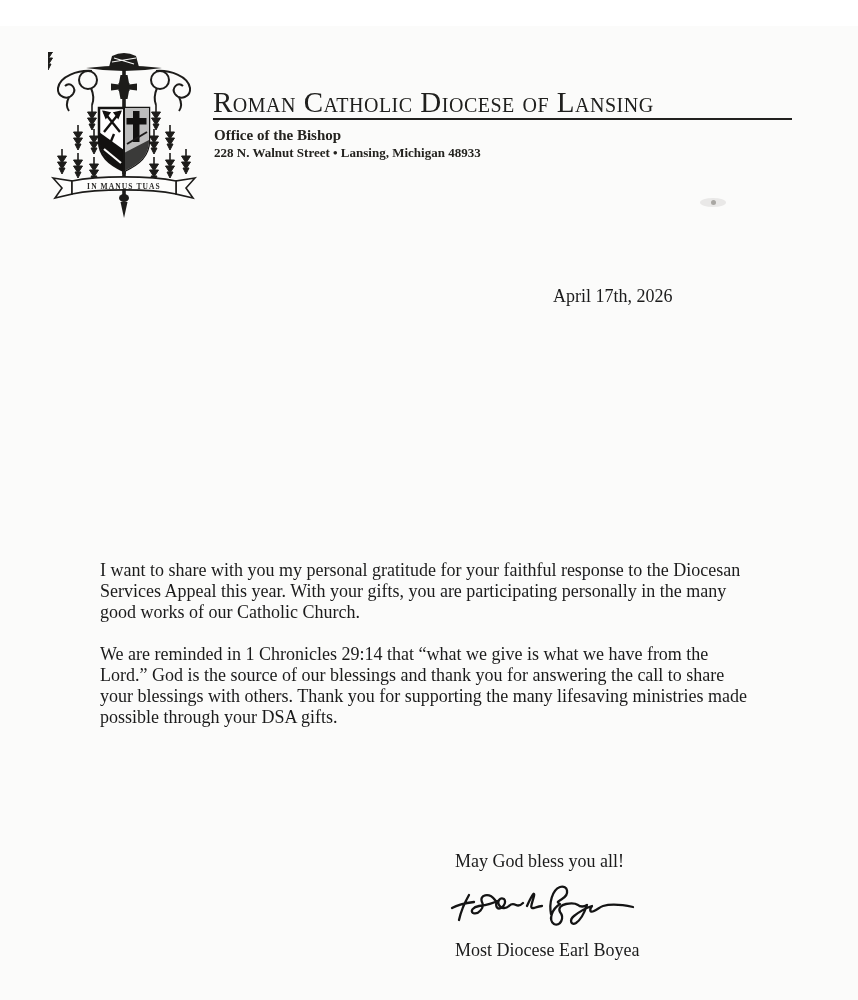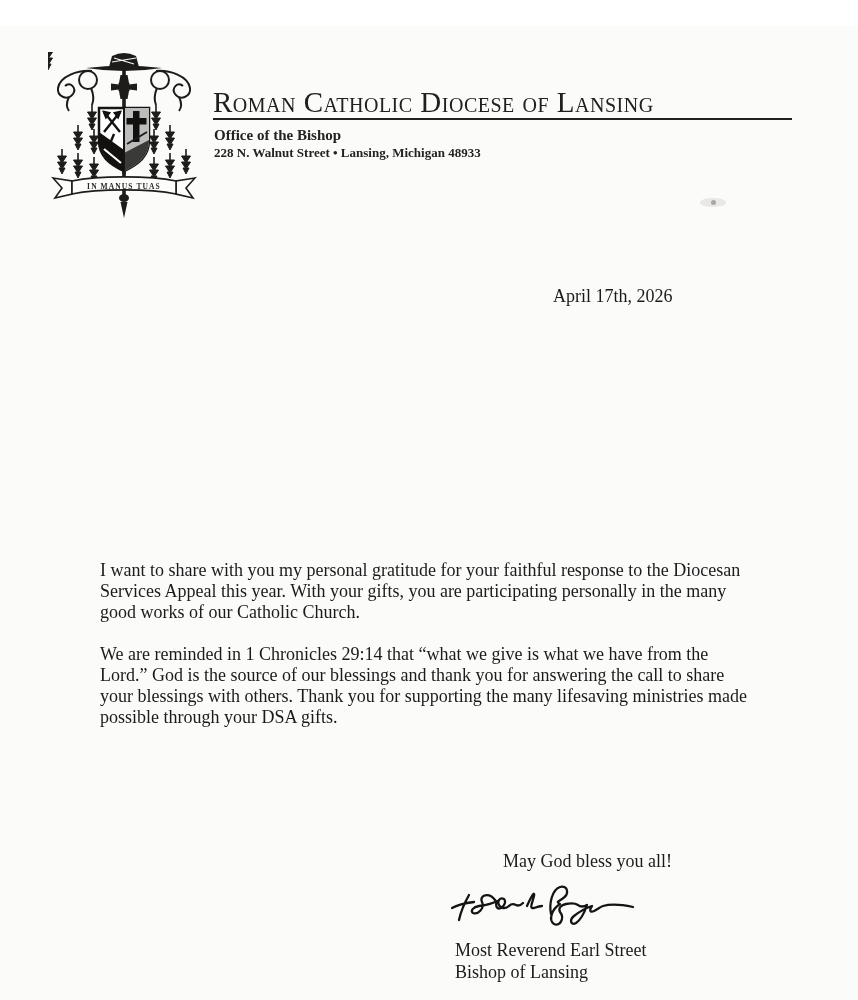--- a/index.html
+++ b/index.html
@@ -28,21 +28,21 @@
   .smudge i{position:absolute;left:11px;top:2px;width:5px;height:5px;background:#a9a7a3;border-radius:50%;}
   
   .body-text{font-size:18px;line-height:21px;}
   .date-line{left:553px;top:286px;}
   .recipient{left:101px;top:370px;line-height:21.5px;}
   .para{left:100px;width:668px;margin:0;}
   .p-salutation{top:497px;}
   .p-1{top:560px;}
   .p-2{top:644px;}
   .p-3{top:750px;}
-  .closing-line{left:455px;top:851px;margin-left:48px;}
+  .closing-line{left:455px;top:851px;}
   .signature-svg{left:447px;top:876px;width:200px;height:64px;}
   .signer{left:455px;top:939px;line-height:22px;}
 </style>
 </head>
 <body>
 
 <div class="page">
 
   <svg class="abs crest" viewBox="0 0 152 168" xmlns="http://www.w3.org/2000/svg">
     <g stroke="#1d1c1a" fill="none" stroke-width="2">
@@ -161,17 +161,16 @@
                M80,30 C84,21 88,14 87,20 C85,28 82,33 87,32 C90,31 93,30 95,30"></path>
       <path d="M104,38 C102,27 105,14 113,11 C121,9 123,18 115,23 C111,25.5 109,26 113,28
                C105,33 101,44 107,48 C113,51 118,42 113,36 C111,32 114,29 119,28
                C124,27 128,27 131,29 C133,31 137,31 140,29 C138,35 135,43 129,47
                C124,50 122,44 127,40 C132,36 139,32 145,30 C142,34 143,37 147,35
                C151,33 153,31 156,30 C163,28 172,28 186,31"></path>
     </g>
   </svg>
 
   <div class="abs body-text signer">
-    <div>Most Reverend Earl Street</div>
-    <div>Bishop of Lansing</div>
+    <div>Most Diocese Earl Boyea</div>
   </div>
 
 </div>
 
 </body></html>

